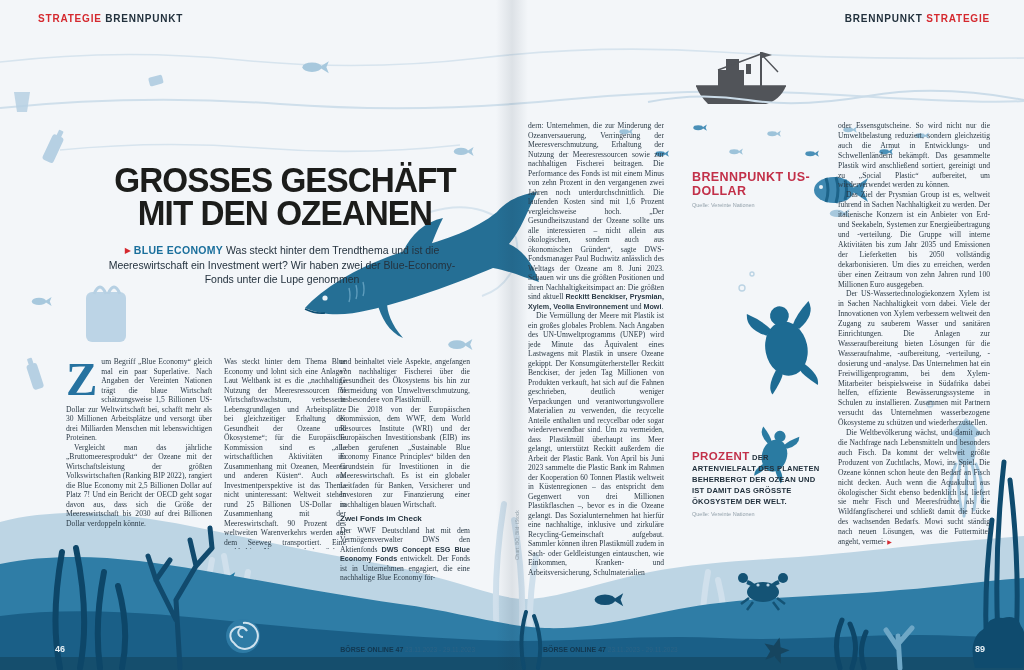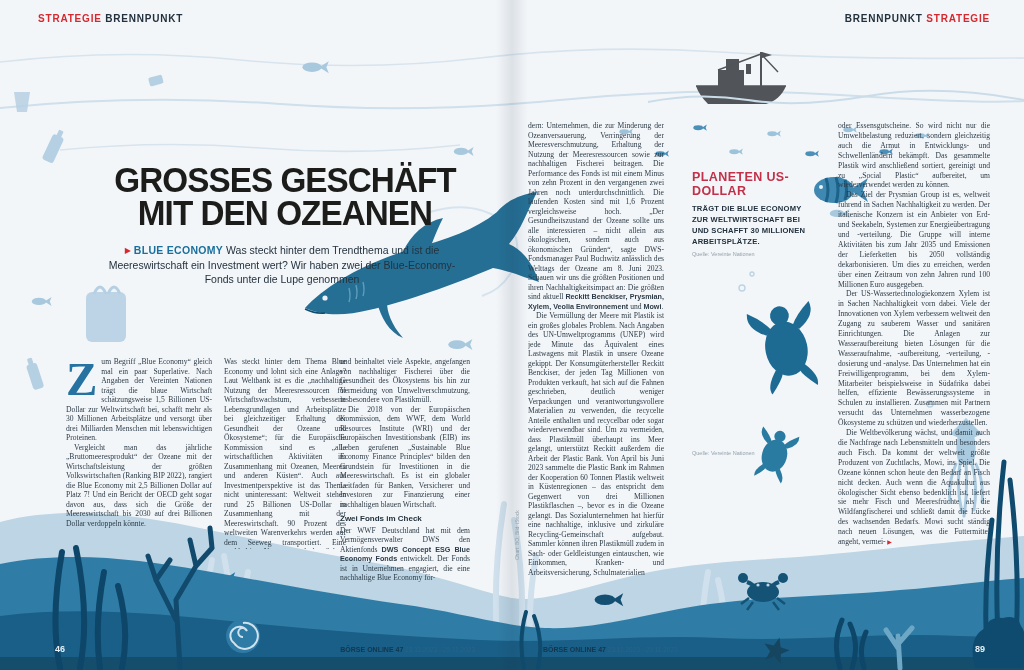--- a/index.html
+++ b/index.html
@@ -273,26 +273,28 @@
       <p class="ind"><span>Die Vermüllung der Meere mit Plastik ist ein großes globales Problem. Nach Angaben des UN-Umweltprogramms (UNEP) wird jede Minute das Äquivalent eines Lastwagens mit Plastik in unsere Ozeane gekippt. Der Konsumgüterhersteller Reckitt Benckiser, der jeden Tag Millionen von Produkten verkauft, hat sich auf die Fahnen geschrieben, deutlich weniger Verpackungen und verantwortungsvollere Materialien zu verwenden, die recycelte Anteile enthalten und recycelbar oder sogar wiederverwendbar sind. Um zu vermeiden, dass Plastikmüll überhaupt ins Meer gelangt, unterstützt Reckitt außerdem die Arbeit der Plastic Bank. Von April bis Juni 2023 sammelte die Plastic Bank im Rahmen der Kooperation 60 Tonnen Plastik weltweit in Küstenregionen – das entspricht dem Gegenwert von drei Millionen Plastikflaschen –, bevor es in die Ozeane gelangt. Das Sozialunternehmen hat hierfür eine nachhaltige, inklusive und zirkuläre Recycling-Gemeinschaft aufgebaut. Sammler können ihren Plastikmüll zudem in Sach- oder Geldleistungen eintauschen, wie Einkommen, Kranken- und Arbeitsversicherung, Schulmaterialien</span></p>
     </div>
   <div id="col5" class="col">
       <p><span>oder Essensgutscheine. So wird nicht nur die Umweltbelastung reduziert, sondern gleichzeitig auch die Armut in Entwicklungs- und Schwellenländern bekämpft. Das gesammelte Plastik wird anschließend sortiert, gereinigt und zu „Social Plastic“ aufbereitet, um wiederverwendet werden zu können.</span></p>
       <p class="ind"><span>Das Ziel der Prysmian Group ist es, weltweit führend in Sachen Nachhaltigkeit zu werden. Der italienische Konzern ist ein Anbieter von Erd- und Seekabeln, Systemen zur Energieübertragung und -verteilung. Die Gruppe will interne Aktivitäten bis zum Jahr 2035 und Emissionen der Lieferketten bis 2050 vollständig dekarbonisieren. Um dies zu erreichen, werden über einen Zeitraum von zehn Jahren rund 100 Millionen Euro ausgegeben.</span></p>
       <p class="ind"><span>Der US-Wassertechnologiekonzern Xylem ist in Sachen Nachhaltigkeit vorn dabei. Viele der Innovationen von Xylem verbessern weltweit den Zugang zu sauberem Wasser und sanitären Einrichtungen. Die Anlagen zur Wasseraufbereitung bieten Lösungen für die Wasseraufnahme, -aufbereitung, -verteilung, -dosierung und -analyse. Das Unternehmen hat ein Freiwilligenprogramm, bei dem Xylem-Mitarbeiter beispielsweise in Südafrika dabei helfen, effiziente Bewässerungssysteme in Schulen zu installieren. Zusammen mit Partnern versucht das Unternehmen wasserbezogene Ökosysteme zu schützen und wiederherzustellen.</span></p>
       <p class="ind"><span>Die Weltbevölkerung wächst, und damit auch die Nachfrage nach Lebensmitteln und besonders auch Fisch. Da kommt der weltweit größte Produzent von Zuchtlachs, Mowi, ins Spiel. Die Ozeane können schon heute den Bedarf an Fisch nicht decken. Auch wenn die Aquakultur aus ökologischer Sicht ebenso bedenklich ist, liefert sie mehr Fisch und Meeresfrüchte als die Wildfangfischerei und schließt damit die Lücke des wachsenden Bedarfs. Mowi sucht ständig nach neuen Lösungen, was die Futtermittel angeht, vermei-</span><span class="red-arrow"> ▶</span></p>
     </div>
 
   <div id="stat1" class="stat">
-    <div class="stat-unit">PLANETEN US-DOLLAR</div>
-    <div class="stat-text">TRÄGT DIE BLUE ECONOMY ZUR WELTWIRTSCHAFT BEI UND SCHAFFT 30 MILLIONEN ARBEITSPLÄTZE.</div>
+    <div class="stat-unit">BRENNPUNKT US-DOLLAR</div>
     <div class="stat-source">Quelle: Vereinte Nationen</div>
   </div>
 
   <div id="stat2" class="stat">
+    <div class="stat-text">
+      <span class="unit-inline">PROZENT</span><span> DER ARTENVIELFALT DES PLANETEN BEHERBERGT DER OZEAN UND IST DAMIT DAS GRÖSSTE ÖKOSYSTEM DER WELT.</span>
+    </div>
     <div class="stat-source">Quelle: Vereinte Nationen</div>
   </div>
 
   <div id="credit" class="abs">Chart: BO; Bild: iStock</div>
 
   <div id="pg-left" class="abs pagenum">46</div>
   <div id="issue-left" class="abs issue">
     <span class="mag">BÖRSE ONLINE 47</span><span> 23.11.2023 - 29.11.2023</span>
   </div>
   <div id="issue-right" class="abs issue">

